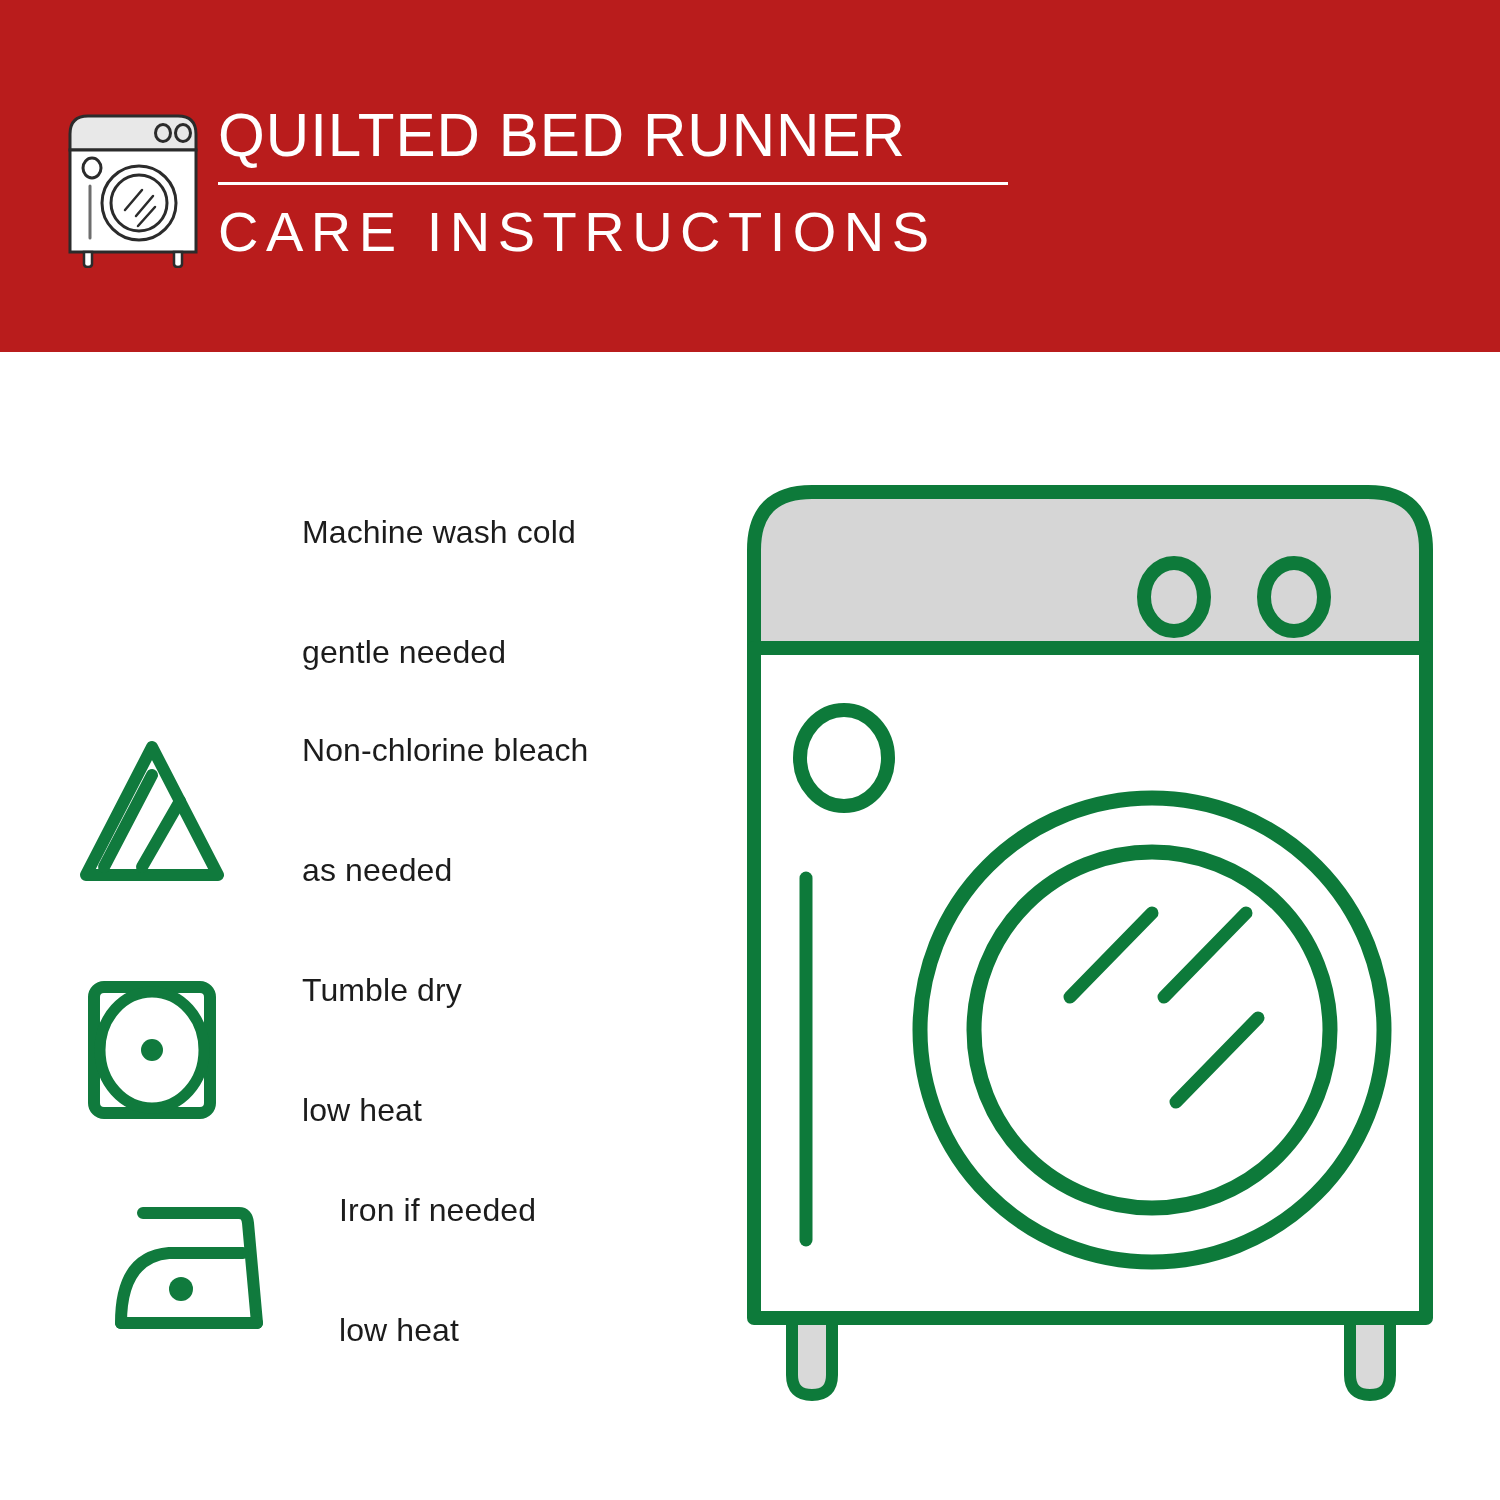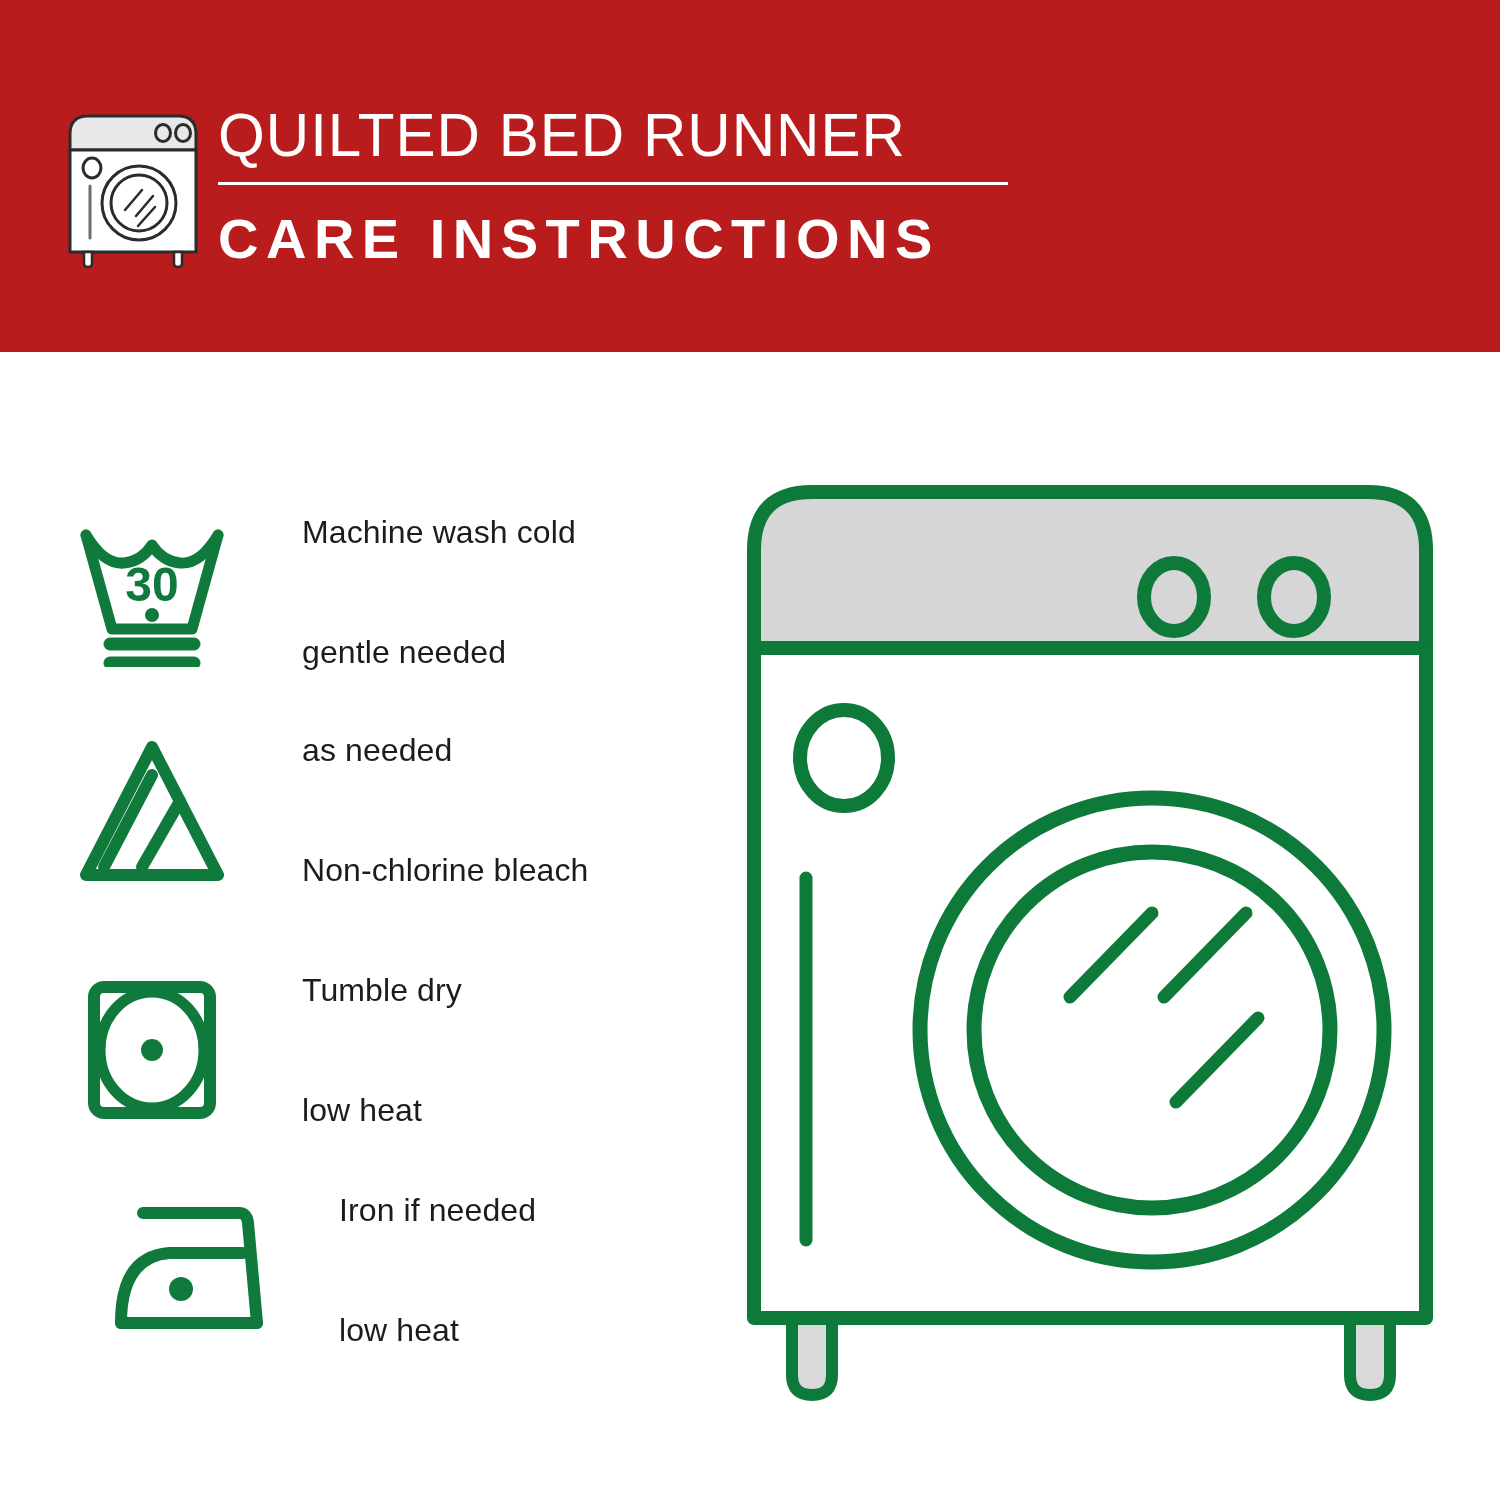--- a/index.html
+++ b/index.html
@@ -49,25 +49,25 @@
     transform: scaleX(0.97);
     transform-origin: left center;
   }
   .title-rule {
     margin-top: 10px;
     width: 790px;
     height: 3px;
     background: #ffffff;
   }
   .title-sub {
-    margin-top: 23px;
+    margin-top: 16px;
     color: #ffffff;
     font-family: "Liberation Sans", sans-serif;
     font-size: 56px;
-    font-weight: 700;
+    font-weight: 400;
     letter-spacing: 7.5px;
     line-height: 62px;
     white-space: nowrap;
   }
 
   
   .care-list {
     position: absolute;
     left: 0;
     top: 352px;
@@ -159,53 +159,39 @@
     <div class="title-main">QUILTED BED RUNNER</div>
     <div class="title-rule"></div>
     <div class="title-sub">CARE INSTRUCTIONS</div>
   </div>
 
 </div>
 
 <div class="care-list">
 
   <div class="care-row r0">
-    <div class="care-symbol">
-      <svg viewBox="0 0 160 150" width="160" height="150" aria-hidden="true">
-        <g fill="none" stroke="#107a3d" stroke-width="11" stroke-linecap="round" stroke-linejoin="round">
-          <path d="M14 18 Q32 48 52 46 Q70 44 80 28 Q90 44 108 46 Q128 48 146 18"></path>
-          <path d="M14 18 L40 112 L120 112 L146 18"></path>
-        </g>
-        <g stroke="#107a3d" stroke-width="13" stroke-linecap="round">
-          <line x1="38" y1="127" x2="122" y2="127"></line>
-          <line x1="38" y1="146" x2="122" y2="146"></line>
-        </g>
-        <text x="80" y="84" text-anchor="middle" font-family="Liberation Sans, sans-serif" font-size="48" font-weight="bold" fill="#107a3d">30</text>
-        <circle cx="80" cy="98" r="7" fill="#107a3d"></circle>
-      </svg>
-    </div>
     <div class="care-label">
       <span>Machine wash cold</span>
       <span>gentle needed</span>
     </div>
   </div>
 
   <div class="care-row r1">
     <div class="care-symbol">
       <svg viewBox="0 0 160 150" width="160" height="150" aria-hidden="true">
         <g fill="none" stroke="#107a3d" stroke-width="12" stroke-linecap="round" stroke-linejoin="round">
           <path d="M80 12 L146 140 L14 140 Z"></path>
           <line x1="80" y1="40" x2="32" y2="132"></line>
           <line x1="108" y1="66" x2="70" y2="132"></line>
         </g>
       </svg>
     </div>
     <div class="care-label">
+      <span>Non-chlorine bleach</span>
       <span>as needed</span>
-      <span>Non-chlorine bleach</span>
     </div>
   </div>
 
   <div class="care-row r2">
     <div class="care-symbol">
       <svg viewBox="0 0 160 150" width="160" height="150" aria-hidden="true">
         <rect x="22" y="12" width="116" height="126" rx="10" ry="10" fill="none" stroke="#107a3d" stroke-width="12"></rect>
         <ellipse cx="80" cy="75" rx="52" ry="58" fill="none" stroke="#107a3d" stroke-width="11"></ellipse>
         <circle cx="80" cy="75" r="11" fill="#107a3d"></circle>
       </svg>

